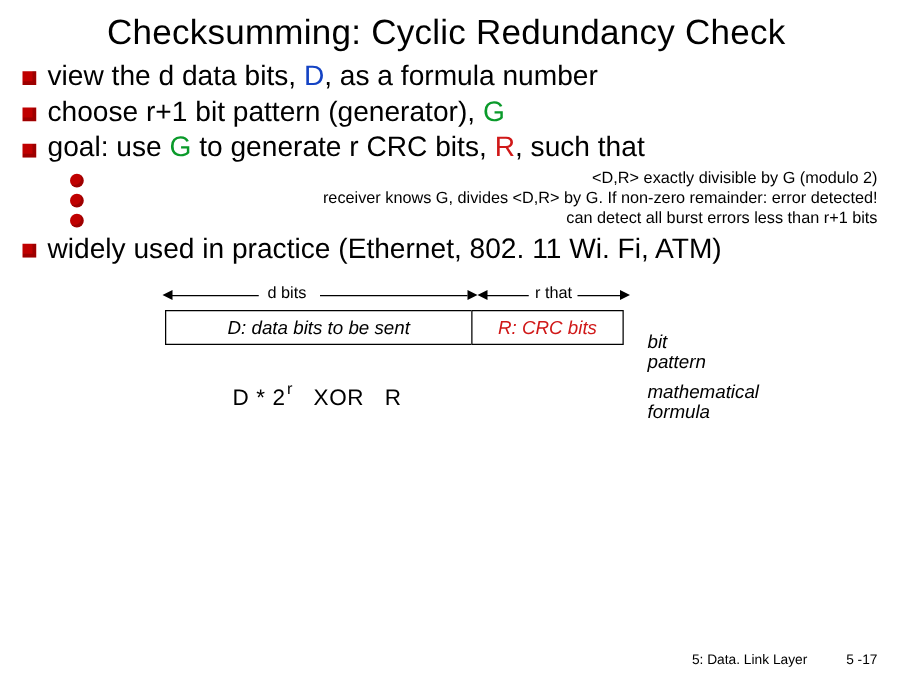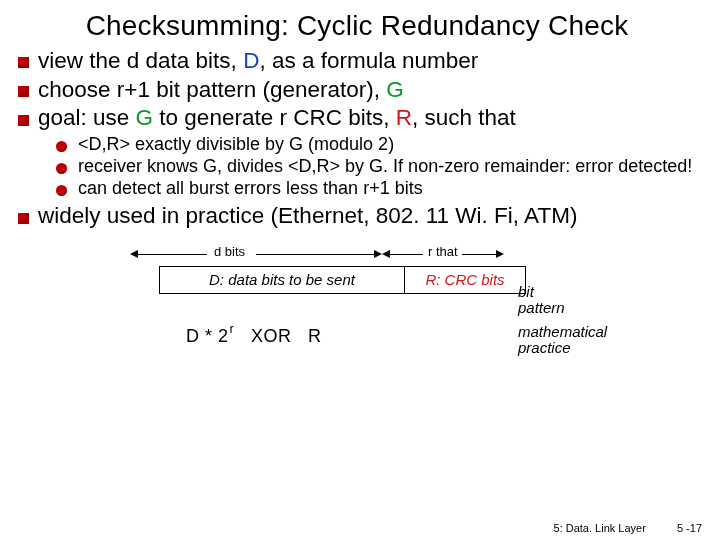--- a/index.html
+++ b/index.html
@@ -48,23 +48,24 @@
     box-shadow: inset -3px -3px 0 0 rgba(0,0,0,0.18);
   }
   ul.sub {
     list-style: none;
     padding: 0 0 0 44px;
     margin: 2px 0 4px 0;
   }
   ul.sub > li {
     position: relative;
     padding-left: 22px;
-    font-size: 18px;
+    font-size: 13px;
     line-height: 1.18;
     margin: 0 0 1px 0;
+    text-align: right;
   }
   ul.sub > li::before {
     content: "";
     position: absolute;
     left: 0;
     top: 0.40em;
     width: 11px;
     height: 11px;
     border-radius: 50%;
     background: #c00000;
@@ -114,21 +115,20 @@
   .ah.a2 { left: 252px; }
   .ah.a3 { left: 260px; }
   .ah.a4 { left: 374px; }
 
   .boxrow {
     position: absolute;
     top: 30px;
     left: 10px;
     height: 40px;
     display: flex;
-    margin-left: 27px;
   }
   .box {
     border: 1.5px solid #000;
     height: 26px;
     display: flex;
     align-items: center;
     justify-content: center;
     font-family: Arial, Helvetica, sans-serif;
     font-size: 15px;
     font-style: italic;
@@ -230,21 +230,21 @@
     <div class="side bit">
       <span>bit</span><br>
       <span>pattern</span>
     </div>
 
     <div class="formula">
       <span>D * 2</span><span class="sup">r</span><span>&nbsp;&nbsp;&nbsp;XOR&nbsp;&nbsp;&nbsp;R</span>
     </div>
     <div class="side math">
       <span>mathematical</span><br>
-      <span>practice</span>
+      <span>formula</span>
     </div>
   </div>
 
   <div class="footer">
     <span class="chap">5: Data. Link Layer</span>
     <span>5 -17</span>
   </div>
 </div>
 
 </body></html>

